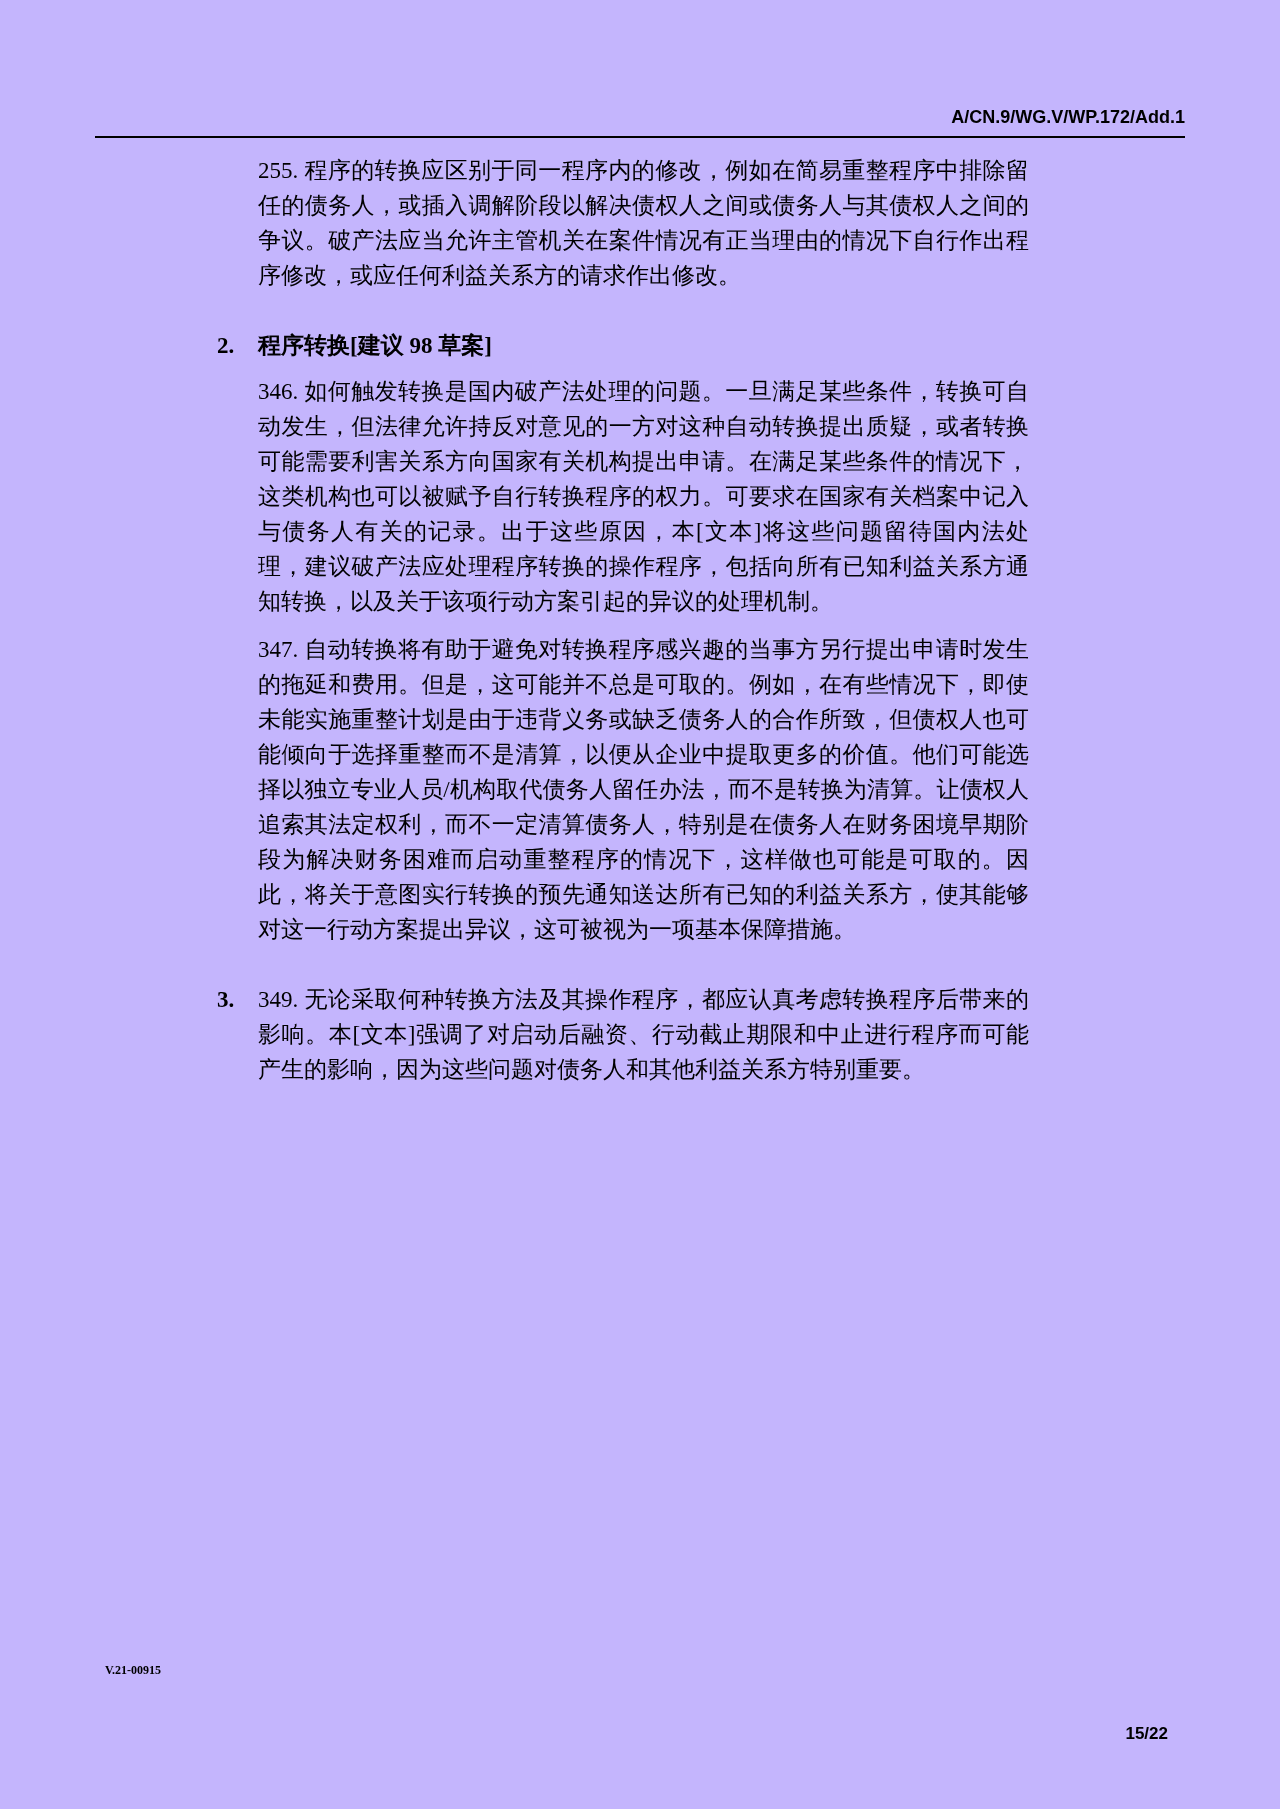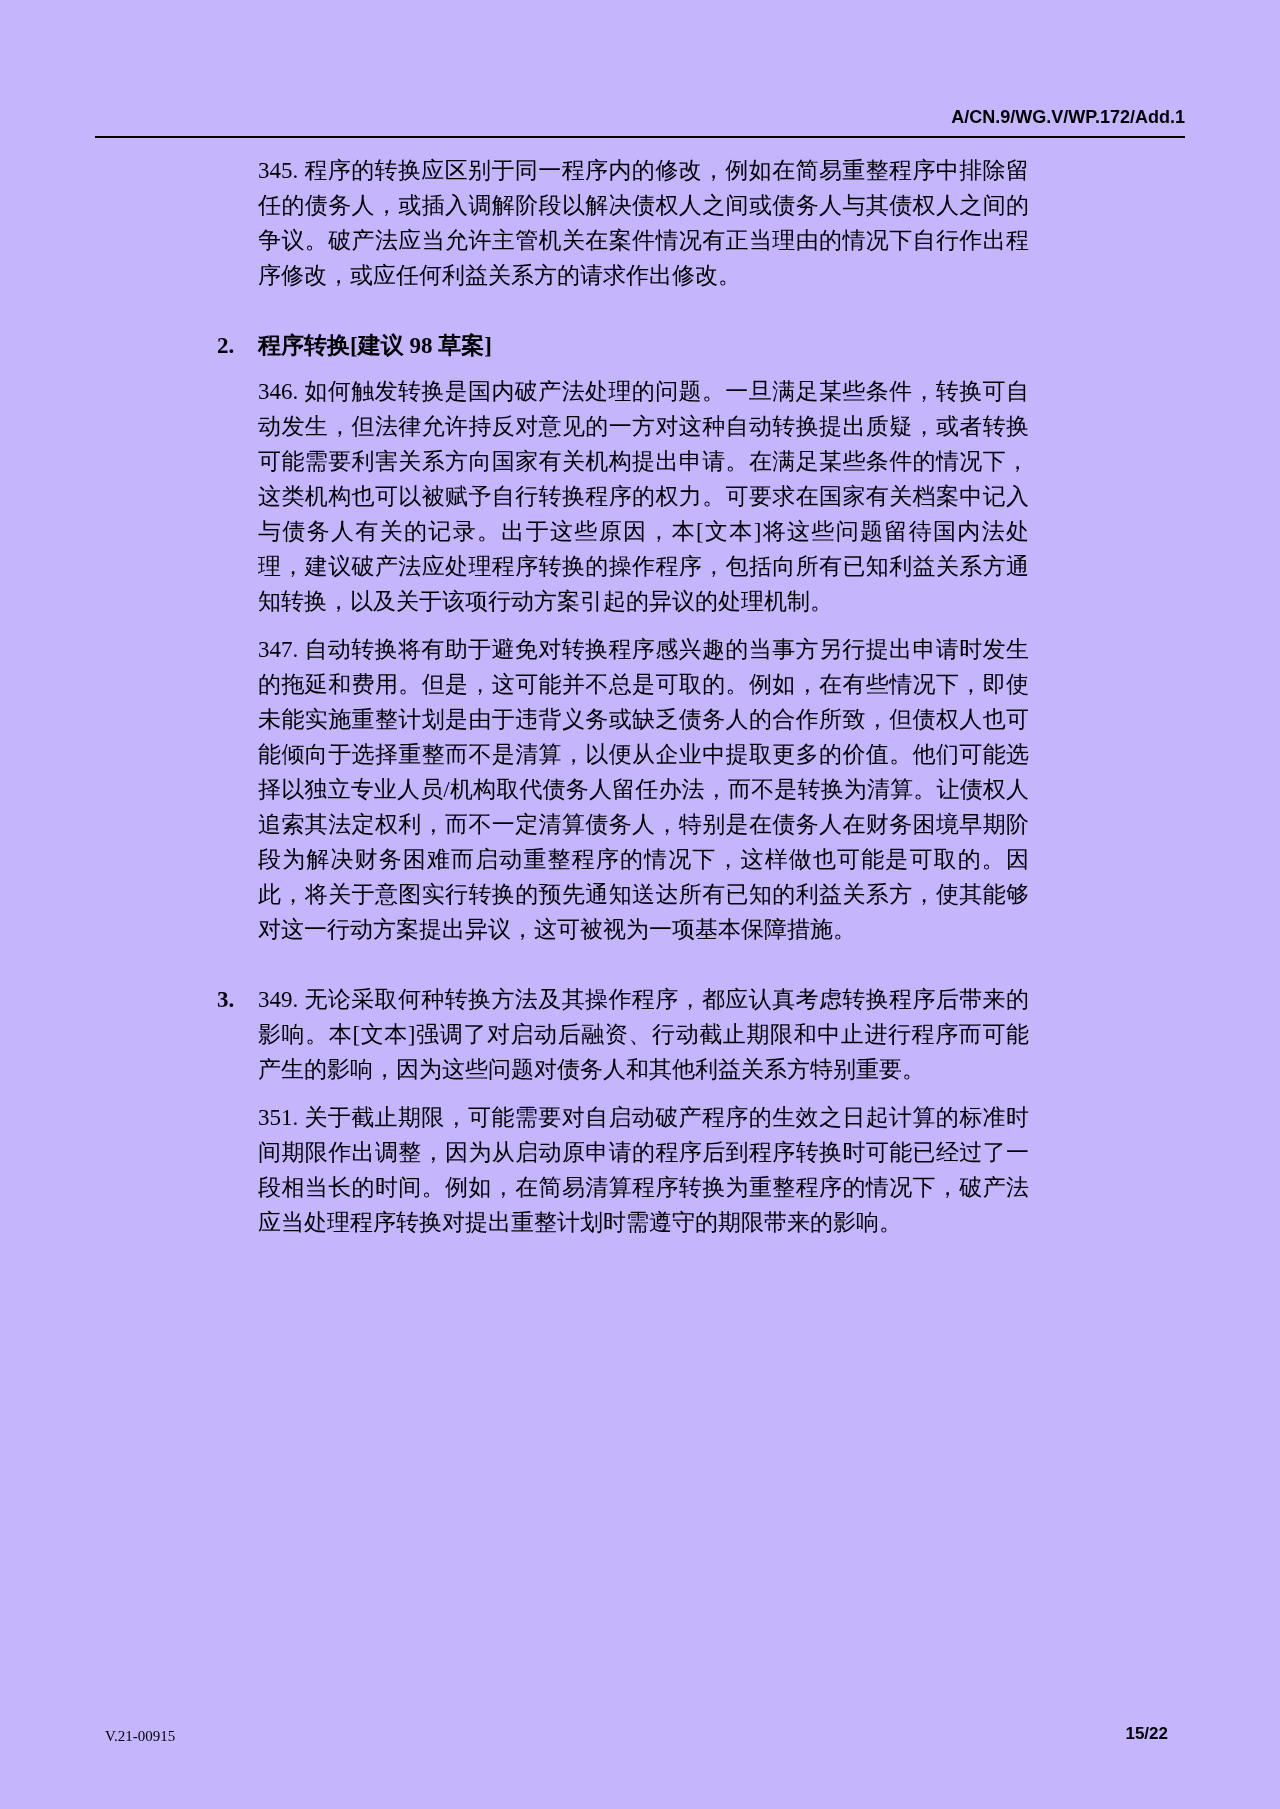--- a/index.html
+++ b/index.html
@@ -56,23 +56,24 @@
   }
   .heading-num {
     position:absolute;
     left:-41px;
     top:0;
   }
   
   .footer-job {
     position:absolute;
     left:105px;
-    top:1727px;
-    font-size:15px;
+    top:1661px;
+    font-size:12px;
     line-height:18px;
+    font-weight:bold;
   }
   .footer-page {
     position:absolute;
     right:112px;
     top:1723px;
     font-family:"Liberation Sans","DejaVu Sans",sans-serif;
     font-weight:bold;
     font-size:17px;
     line-height:22px;
   }
@@ -80,40 +81,39 @@
 </head>
 <body>
 
 <div class="page">
 
   <div class="doc-symbol">A/CN.9/WG.V/WP.172/Add.1</div>
   <div class="header-rule"></div>
 
   <div class="content">
 
-    <p class="para">345. 程序的转换应区别于同一程序内的修改，例如在简易重整程序中排除留任的债务人，或插入调解阶段以解决债权人之间或债务人与其债权人之间的争议。破产法应当允许主管机关在案件情况有正当理由的情况下自行作出程序修改，或应任何利益关系方的请求作出修改。</p>
+    <p class="para">255. 程序的转换应区别于同一程序内的修改，例如在简易重整程序中排除留任的债务人，或插入调解阶段以解决债权人之间或债务人与其债权人之间的争议。破产法应当允许主管机关在案件情况有正当理由的情况下自行作出程序修改，或应任何利益关系方的请求作出修改。</p>
 
     <div class="heading">
       <span class="heading-num">2.</span>
       <span class="heading-title">程序转换[建议 98 草案]</span>
     </div>
 
     <p class="para">346. 如何触发转换是国内破产法处理的问题。一旦满足某些条件，转换可自动发生，但法律允许持反对意见的一方对这种自动转换提出质疑，或者转换可能需要利害关系方向国家有关机构提出申请。在满足某些条件的情况下，这类机构也可以被赋予自行转换程序的权力。可要求在国家有关档案中记入与债务人有关的记录。出于这些原因，本[文本]将这些问题留待国内法处理，建议破产法应处理程序转换的操作程序，包括向所有已知利益关系方通知转换，以及关于该项行动方案引起的异议的处理机制。</p>
 
     <p class="para">347. 自动转换将有助于避免对转换程序感兴趣的当事方另行提出申请时发生的拖延和费用。但是，这可能并不总是可取的。例如，在有些情况下，即使未能实施重整计划是由于违背义务或缺乏债务人的合作所致，但债权人也可能倾向于选择重整而不是清算，以便从企业中提取更多的价值。他们可能选择以独立专业人员/机构取代债务人留任办法，而不是转换为清算。让债权人追索其法定权利，而不一定清算债务人，特别是在债务人在财务困境早期阶段为解决财务困难而启动重整程序的情况下，这样做也可能是可取的。因此，将关于意图实行转换的预先通知送达所有已知的利益关系方，使其能够对这一行动方案提出异议，这可被视为一项基本保障措施。</p>
 
 
     <div class="heading">
       <span class="heading-num">3.</span>
     </div>
 
     <p class="para">349. 无论采取何种转换方法及其操作程序，都应认真考虑转换程序后带来的影响。本[文本]强调了对启动后融资、行动截止期限和中止进行程序而可能产生的影响，因为这些问题对债务人和其他利益关系方特别重要。</p>
 
 
-    <p class="para">351. 关于截止期限，可能需要对自启动破产程序的生效之日起计算的标准时间期限作出调整，因为从启动原申请的程序后到程序转换时可能已经过了一段相当长的时间。例如，在简易清算程序转换为重整程序的情况下，破产法应当处理程序转换对提出重整计划时需遵守的期限带来的影响。</p>
 
   </div>
 
   <div class="footer-job">V.21-00915</div>
 
   <div class="footer-page">15/22</div>
 
 </div>
 
 </body></html>

